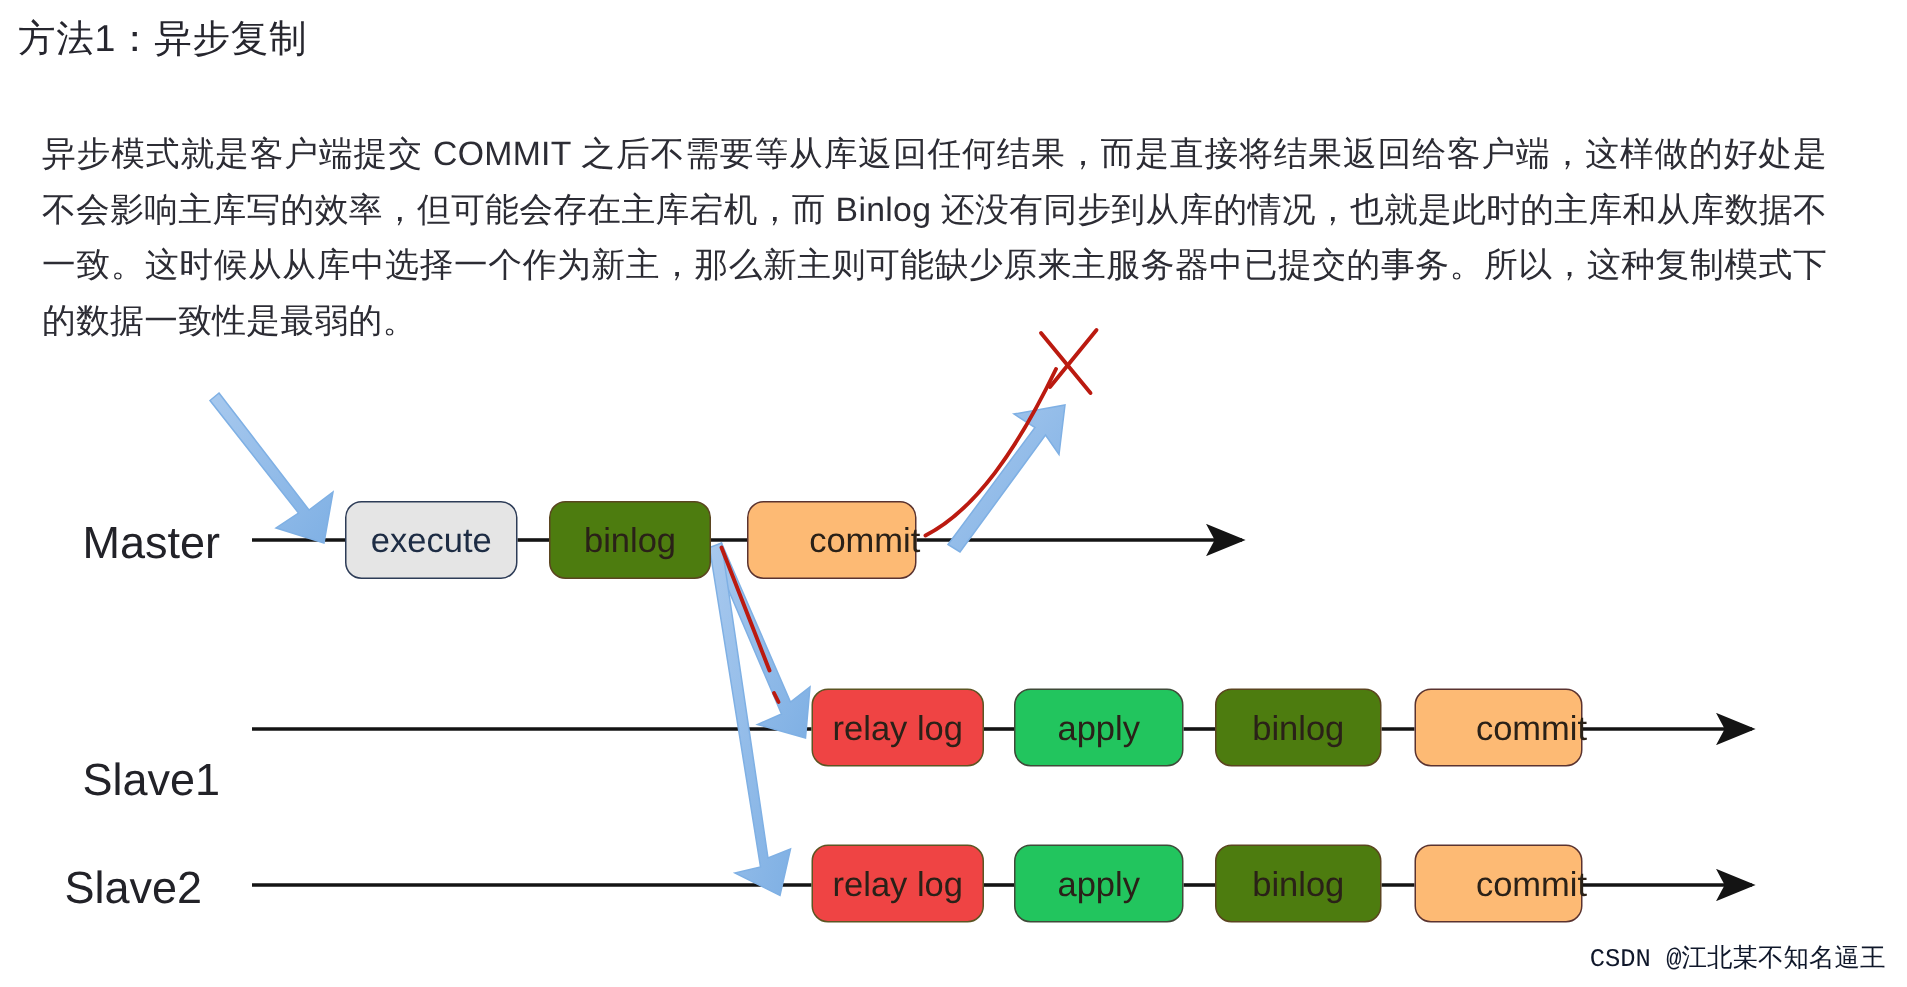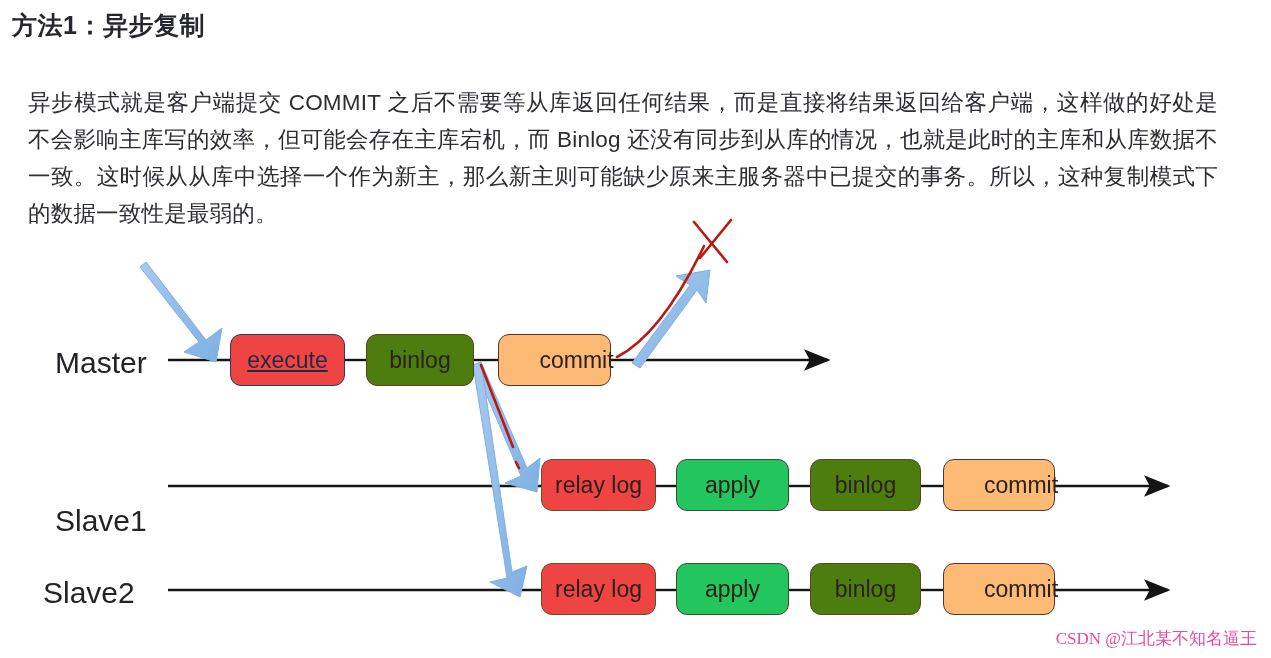--- a/index.html
+++ b/index.html
@@ -18,21 +18,21 @@
   
   #article {
     position: absolute;
     left: 0; top: 0;
     width: 1271px;
   }
   #page-title {
     margin: 0;
     padding: 9px 0 0 12px;
     font-size: 25px;
-    font-weight: bold;
+    font-weight: normal;
     letter-spacing: 0.5px;
     color: #26262e;
     font-family: "Liberation Sans", "DejaVu Sans", sans-serif;
   }
   #body-paragraph {
     position: absolute;
     left: 12px;
     top: 68px;
     width: 1190px;
     margin: 16px;
@@ -69,21 +69,21 @@
     display: flex;
     align-items: center;
     justify-content: center;
     height: 52px;
     border-radius: 11px;
     font-size: 23px;
     white-space: nowrap;
     color: #2a2118;
     font-family: "Liberation Sans", "DejaVu Sans", sans-serif;
   }
-  .node.execute { background: #ef4444; border: 1.6px solid #2d3c57; color: #1d2c44; text-decoration: underline; }
+  .node.execute { background: #e5e5e5; border: 1.6px solid #2d3c57; color: #1d2c44; }
   .node.binlog  { background: #4d7c0f; border: 1.6px solid #5b4520; }
   .node.commit  { background: #fdba74; border: 1.6px solid #5a3330; padding-left: 44px; }
   .node.relay   { background: #ef4444; border: 1.6px solid #5c5523; }
   .node.apply   { background: #22c55e; border: 1.6px solid #3f4a39; }
 
   
   #node-m-execute { left: 230px; top: 134px; width: 115px; }
   #node-m-binlog  { left: 366px; top: 134px; width: 108px; }
   #node-m-commit  { left: 498px; top: 134px; width: 113px; }
   
@@ -96,23 +96,23 @@
   #node-s2-apply  { left: 676px; top: 363px; width: 113px; }
   #node-s2-binlog { left: 810px; top: 363px; width: 111px; }
   #node-s2-commit { left: 943px; top: 363px; width: 112px; }
 
   
   #watermark {
     position: absolute;
     right: 14px;
     bottom: 8px;
     font-size: 17px;
-    color: #ec4899;
+    color: #0f172a;
     white-space: nowrap;
-    font-family: Liberation Serif, serif;
+    font-family: Liberation Mono, monospace;
   }
 </style>
 </head>
 <body>
 
 <div id="article">
   <h1 id="page-title">方法1：异步复制</h1>
   <p id="body-paragraph">异步模式就是客户端提交 COMMIT 之后不需要等从库返回任何结果，而是直接将结果返回给客户端，这样做的好处是不会影响主库写的效率，但可能会存在主库宕机，而 Binlog 还没有同步到从库的情况，也就是此时的主库和从库数据不一致。这时候从从库中选择一个作为新主，那么新主则可能缺少原来主服务器中已提交的事务。所以，这种复制模式下的数据一致性是最弱的。</p>
 </div>
 

